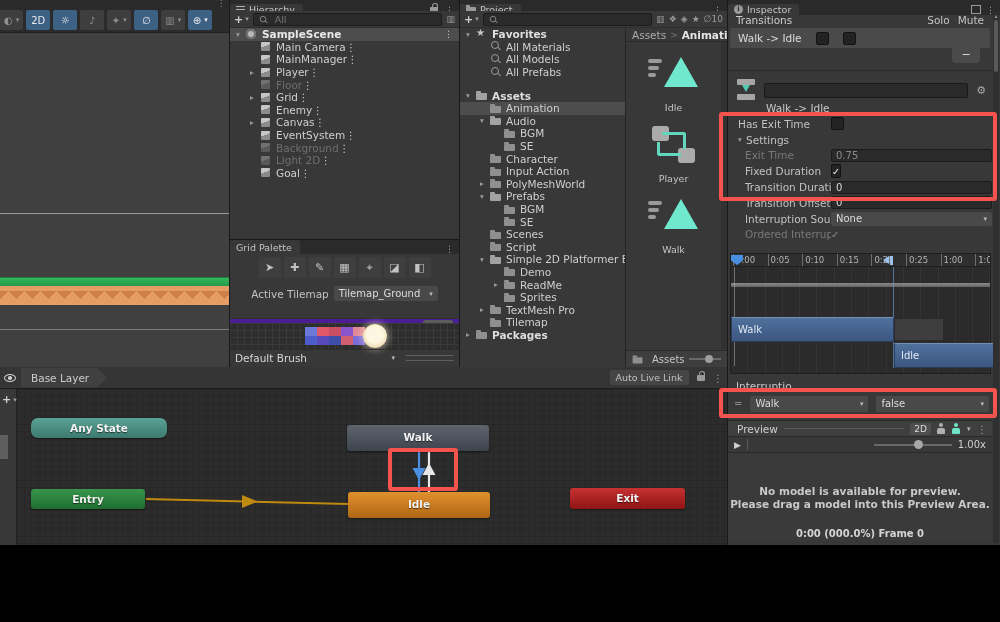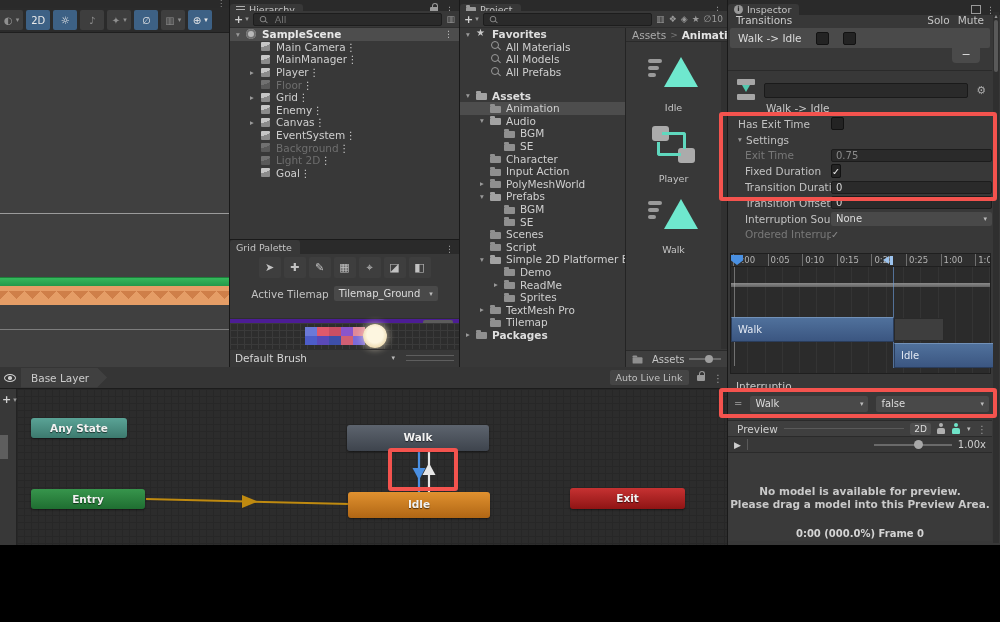--- a/index.html
+++ b/index.html
@@ -228,21 +228,21 @@
   .anim-top .right { margin-left:auto; display:flex; align-items:center; gap:8px; }
   .alink { background:#454545; border-radius:2px; font-size:9.5px; color:#c0c0c0; padding:2px 6px; }
   .anim-left { position:absolute; left:0; top:22px; bottom:0; width:17px; background:#383838; border-right:1px solid #232323; }
   .anim-left .plusbtn { position:absolute; left:2px; top:4px; }
   .anim-left .swatch { position:absolute; left:0; top:46px; width:8px; height:24px; background:#5e5e5e; }
   .anim-grid { position:absolute; left:17px; right:0; top:22px; bottom:0; background:#2c2c2c;
       background-image:linear-gradient(#272727 1px,transparent 1px),linear-gradient(90deg,#272727 1px,transparent 1px),
                        linear-gradient(#1f1f1f 1px,transparent 1px),linear-gradient(90deg,#1f1f1f 1px,transparent 1px);
       background-size:7px 7px,7px 7px,35px 35px,35px 35px; }
   .anode { position:absolute; border-radius:3px; text-align:center; font-size:10.5px; font-weight:bold; color:#f2f2f2; text-shadow:0 1px 1px rgba(0,0,0,.6); box-shadow:0 1px 2px rgba(0,0,0,.5); }
-  .anode.anystate { left:31px; top:51px; width:96px; height:20px; line-height:20px; background:linear-gradient(#5aa396,#3c7a6e); }
+  .anode.anystate { left:31px; top:51px; width:136px; height:20px; line-height:20px; background:linear-gradient(#5aa396,#3c7a6e);border-radius:7px; }
   .anode.entry { left:31px; top:122px; width:114px; height:20px; line-height:20px; background:linear-gradient(#37954c,#1f6e31); }
   .anode.walk { left:347px; top:58px; width:142px; height:26px; line-height:25px; background:linear-gradient(#5d646e,#3e444d); }
   .anode.idle { left:348px; top:125px; width:142px; height:26px; line-height:25px; background:linear-gradient(#e0912f,#b06614); }
   .anode.exit { left:570px; top:121px; width:115px; height:21px; line-height:21px; background:linear-gradient(#c63232,#8f1414);text-align:center; }
   .anim-svg { position:absolute; left:0; top:0; width:727px; height:178px; pointer-events:none; }
 
   
   .redrect { position:absolute; border:4px solid #f4534e; border-radius:3px; pointer-events:none; z-index:60; }
   .redrect.r1 { left:719px; top:112px; width:278px; height:89px; }
   .redrect.r2 { left:719px; top:388px; width:278px; height:30px; }

